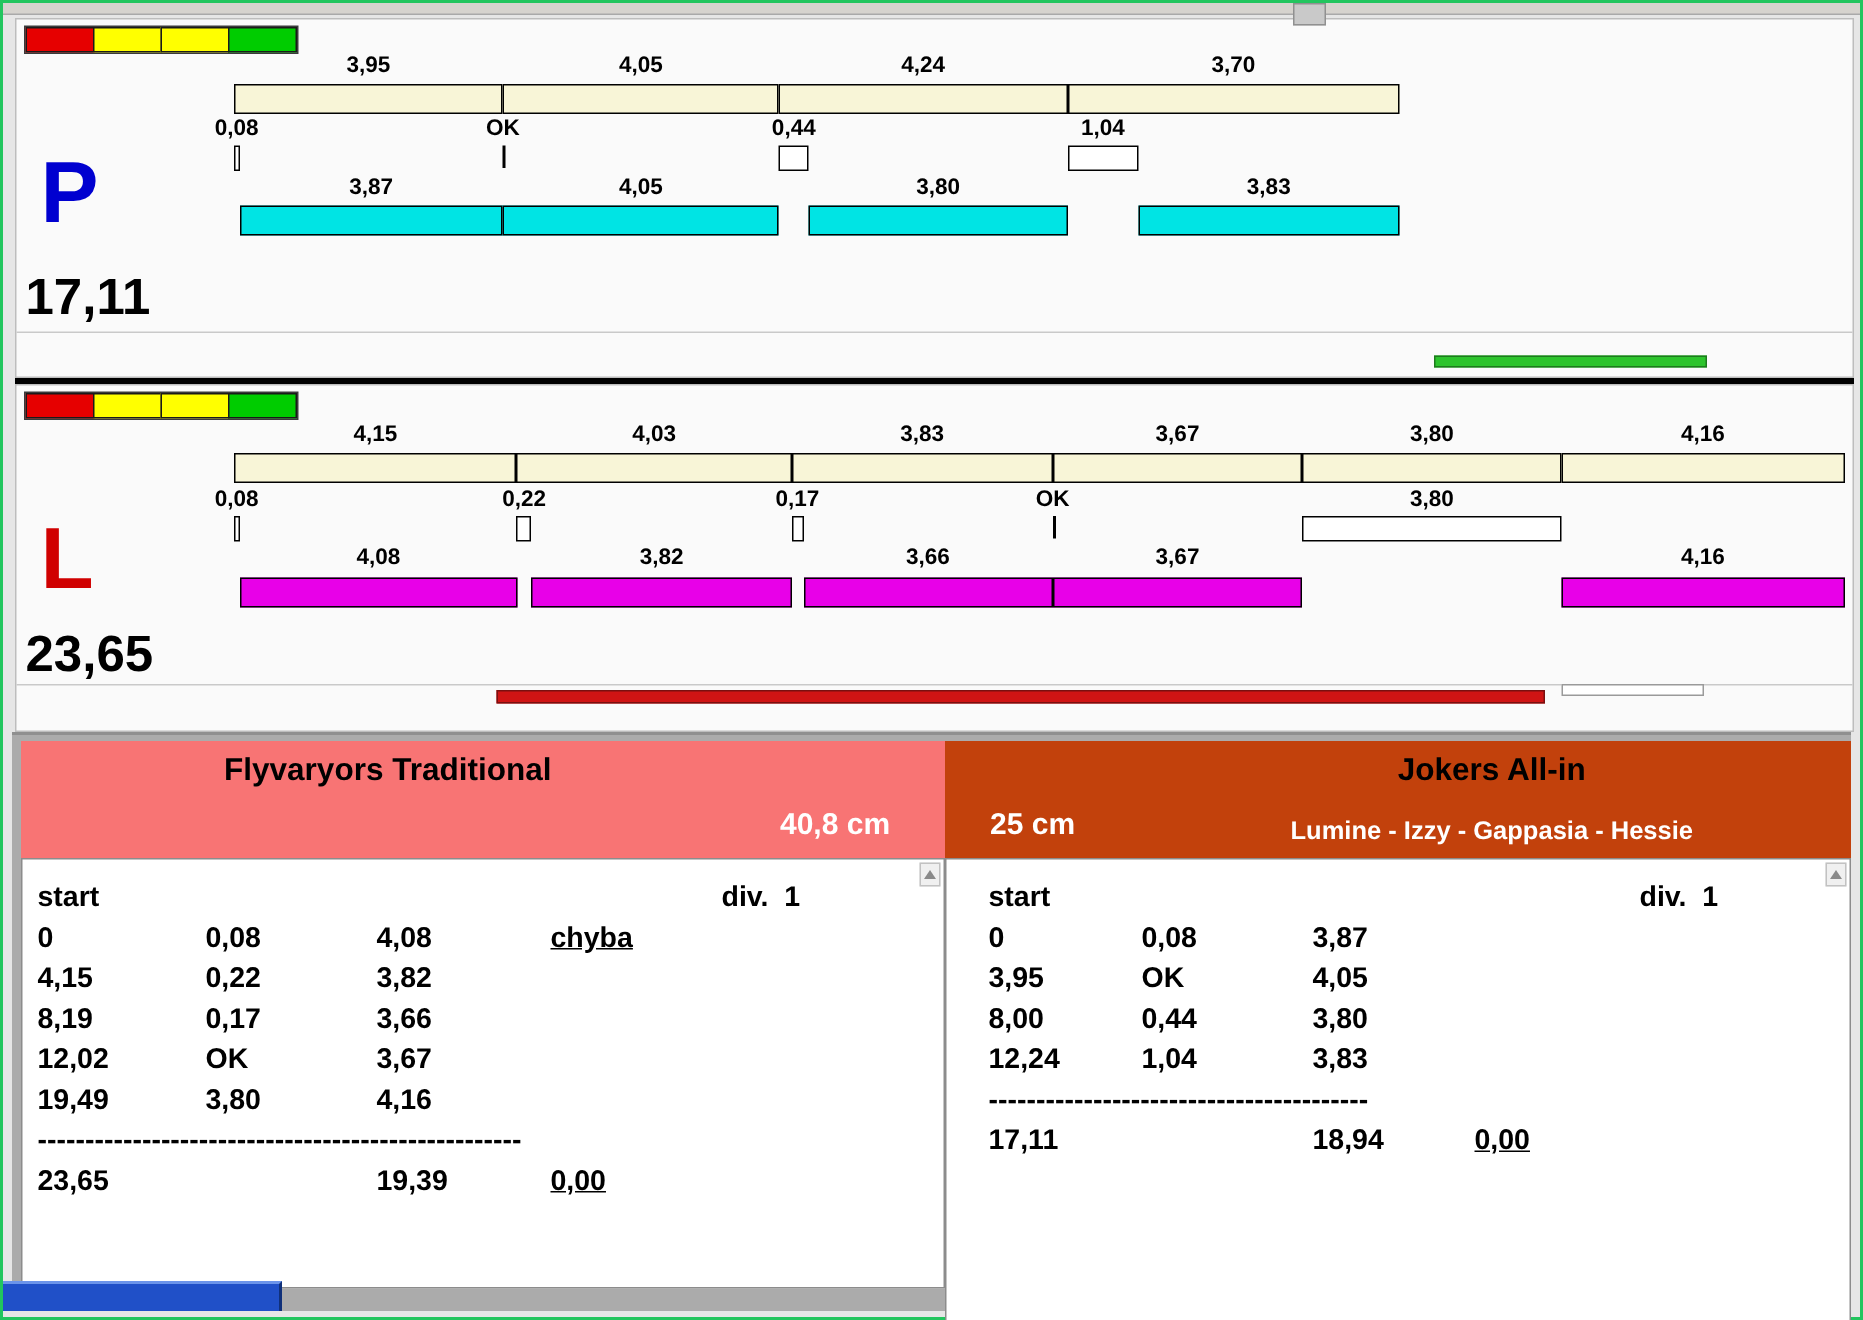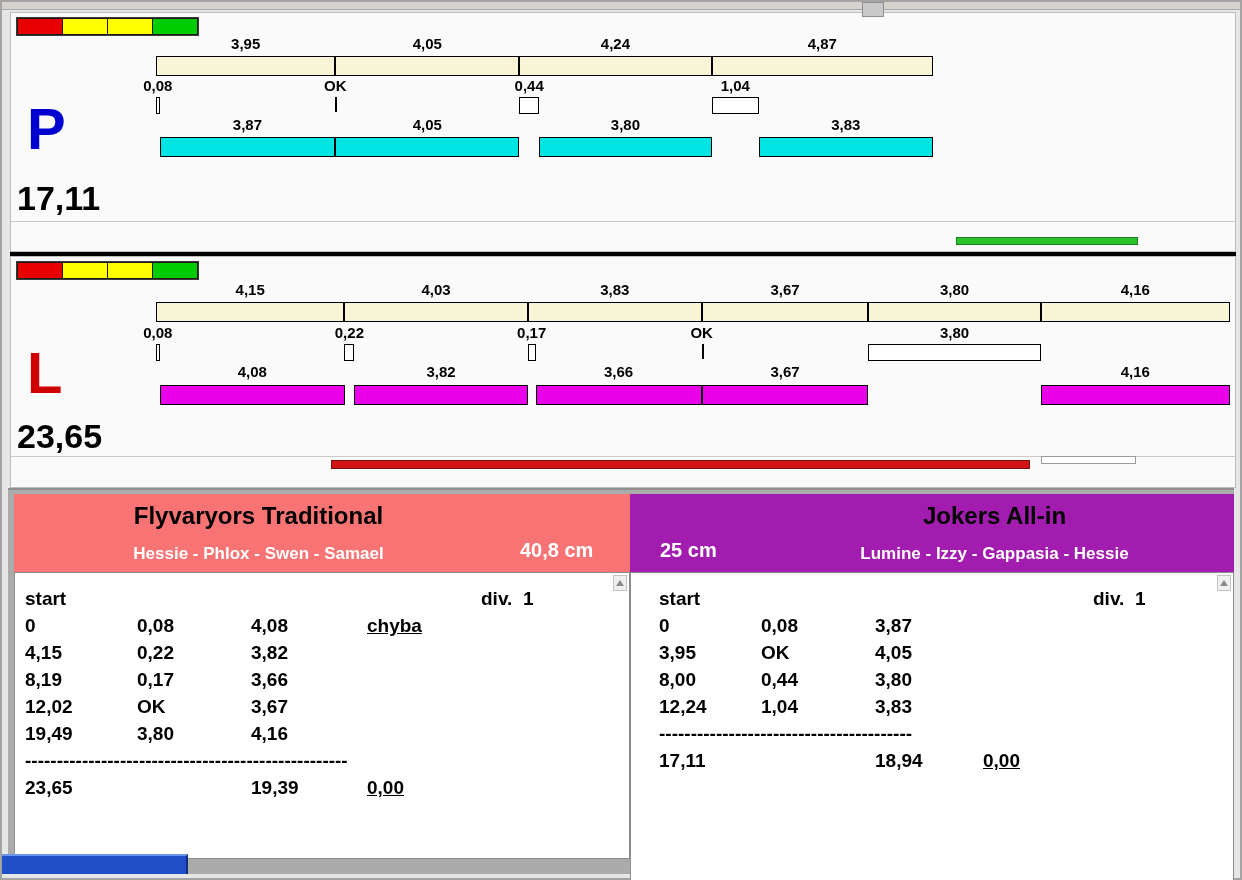--- a/index.html
+++ b/index.html
@@ -1,19 +1,19 @@
 <!DOCTYPE html>
 <html><head>
 <meta charset="utf-8">
 <style>
   * { margin:0; padding:0; box-sizing:border-box; }
   html,body { width:1242px; height:880px; }
   body { font-family:"Liberation Sans", sans-serif; background:#ffffff; position:relative; overflow:hidden; }
 
-  .window { position:absolute; inset:0; background:#e6e6e6; border:2px solid #a3a3a3; }
+  .window { position:absolute; inset:0; background:#e6e6e6; border:2px solid #22c55e; }
 
   .titlebar-strip { position:absolute; top:0; left:0; right:0; height:8px; background:#d6d3ce; border-bottom:1px solid #a9a9a9; }
   .top-notch { position:absolute; top:0; left:860px; width:22px; height:15px; background:#c9c9c9; border:1px solid #909090; z-index:5; }
 
   .lane { position:absolute; left:8px; width:1226px; background:#fafafa; border:1px solid #bdbdbd; }
   #lane-p { top:10px; height:240px; }
   #lane-l { top:254px; height:232px; }
   .black-divider { position:absolute; top:250px; left:8px; width:1226px; height:4px; background:#000; }
 
   .status-squares { position:absolute; top:4px; left:5px; display:flex; border:1px solid #3a3a3a; background:#fff; }
@@ -40,21 +40,21 @@
 
   .progress { position:absolute; }
   #lane-p .progress { left:945px; top:224px; width:182px; height:8px; border:1px solid #1d7a1d; }
   #lane-l .progress { left:320px; top:203px; width:699px; height:9px; border:1px solid #7a1010; }
   .white-chip { position:absolute; left:1030px; top:199px; width:95px; height:8px; background:#fff; border:1px solid #9a9a9a; }
 
   .bottom { position:absolute; top:486px; left:6px; right:6px; bottom:4px; background:#ababab; border-top:2px solid #8f8f8f; }
   .team-header { position:absolute; top:4px; height:78px; }
   .team-header.left  { left:6px;   width:616px; }
   .team-header.right { left:622px; width:604px; }
-  .team-name { position:absolute; top:8px; font-size:24px; font-weight:bold; color:#000; text-align:center; white-space:nowrap; }
+  .team-name { position:absolute; top:8px; font-size:21px; font-weight:bold; color:#000; text-align:center; white-space:nowrap; }
   .team-header.left  .team-name { left:0; width:489px; }
   .team-header.right .team-name { left:125px; width:479px; }
   .team-members { position:absolute; top:50px; font-size:17px; font-weight:bold; color:#fff; text-align:center; white-space:nowrap; }
   .team-header.left  .team-members { left:0; width:489px; }
   .team-header.right .team-members { left:125px; width:479px; }
   .team-height { position:absolute; top:45px; font-size:20px; font-weight:bold; color:#fff; white-space:nowrap; }
   .team-header.left  .team-height { left:506px; }
   .team-header.right .team-height { left:30px;text-align:center; }
 
   .timestamp { position:absolute; top:6px; left:489px; width:258px; height:31px; background:#fff; border:1px solid #8c8c8c; text-align:center; font-size:21px; line-height:29px; color:#000; z-index:4; white-space:nowrap; }
@@ -91,21 +91,21 @@
         <div class="status-square" style="background: rgb(255, 255, 0);"></div>
         <div class="status-square" style="background: rgb(0, 204, 0);"></div>
       </div>
     <div class="track">
         <div class="seg-label" style="left: 189.665px; top: 22px; width: 90px;">3,95</div>
         <div class="seg-cell" style="left: 145px; top: 43px; width: 179.33px; height: 20px;"></div>
         <div class="seg-label" style="left: 371.265px; top: 22px; width: 90px;">4,05</div>
         <div class="seg-cell" style="left: 324.33px; top: 43px; width: 183.87px; height: 20px;"></div>
         <div class="seg-label" style="left: 559.448px; top: 22px; width: 90px;">4,24</div>
         <div class="seg-cell" style="left: 508.2px; top: 43px; width: 192.496px; height: 20px;"></div>
-        <div class="seg-label" style="left: 766.245px; top: 22px; width: 90px;">4,87</div>
+        <div class="seg-label" style="left: 766.245px; top: 22px; width: 90px;">3,70</div>
         <div class="seg-cell" style="left: 700.696px; top: 43px; width: 221.098px; height: 20px;"></div>
         <div class="mark-label" style="left: 101.816px; top: 64px; width: 90px;">0,08</div>
         <div class="mark-box" style="left: 145px; top: 84px; width: 4px; height: 17px;"></div>
         <div class="mark-label" style="left: 279.33px; top: 64px; width: 90px;">OK</div>
         <div class="mark-tick" style="left: 324.33px; top: 84px; height: 15px;"></div>
         <div class="mark-label" style="left: 473.188px; top: 64px; width: 90px;">0,44</div>
         <div class="mark-box" style="left: 508.2px; top: 84px; width: 19.976px; height: 17px;"></div>
         <div class="mark-label" style="left: 679.304px; top: 64px; width: 90px;">1,04</div>
         <div class="mark-box" style="left: 700.696px; top: 84px; width: 47.216px; height: 17px;"></div>
         <div class="run-label" style="left: 191.481px; top: 103px; width: 90px;">3,87</div>
@@ -170,25 +170,24 @@
     <div class="lane-total">23,65</div>
     <div class="hline"></div>
     <div class="progress" style="background: rgb(208, 20, 20);"></div>
     <div class="white-chip"></div>
   </div>
 
   <div class="bottom">
 
     <div class="team-header left" style="background: rgb(248, 116, 116);">
       <div class="team-name">Flyvaryors Traditional</div>
-      <div class="team-members">Hessie - Phlox - Swen - Samael</div>
       <div class="team-height">40,8 cm</div>
     </div>
 
-    <div class="team-header right" style="background: #a21caf;">
+    <div class="team-header right" style="background: #c2410c;">
       <div class="team-name">Jokers All-in</div>
       <div class="team-members">Lumine - Izzy - Gappasia - Hessie</div>
       <div class="team-height">25 cm</div>
     </div>
 
 
     <div class="data-panel left" id="table-left">
       <div class="vscroll">
           <span class="up-tri"></span>
         </div>

